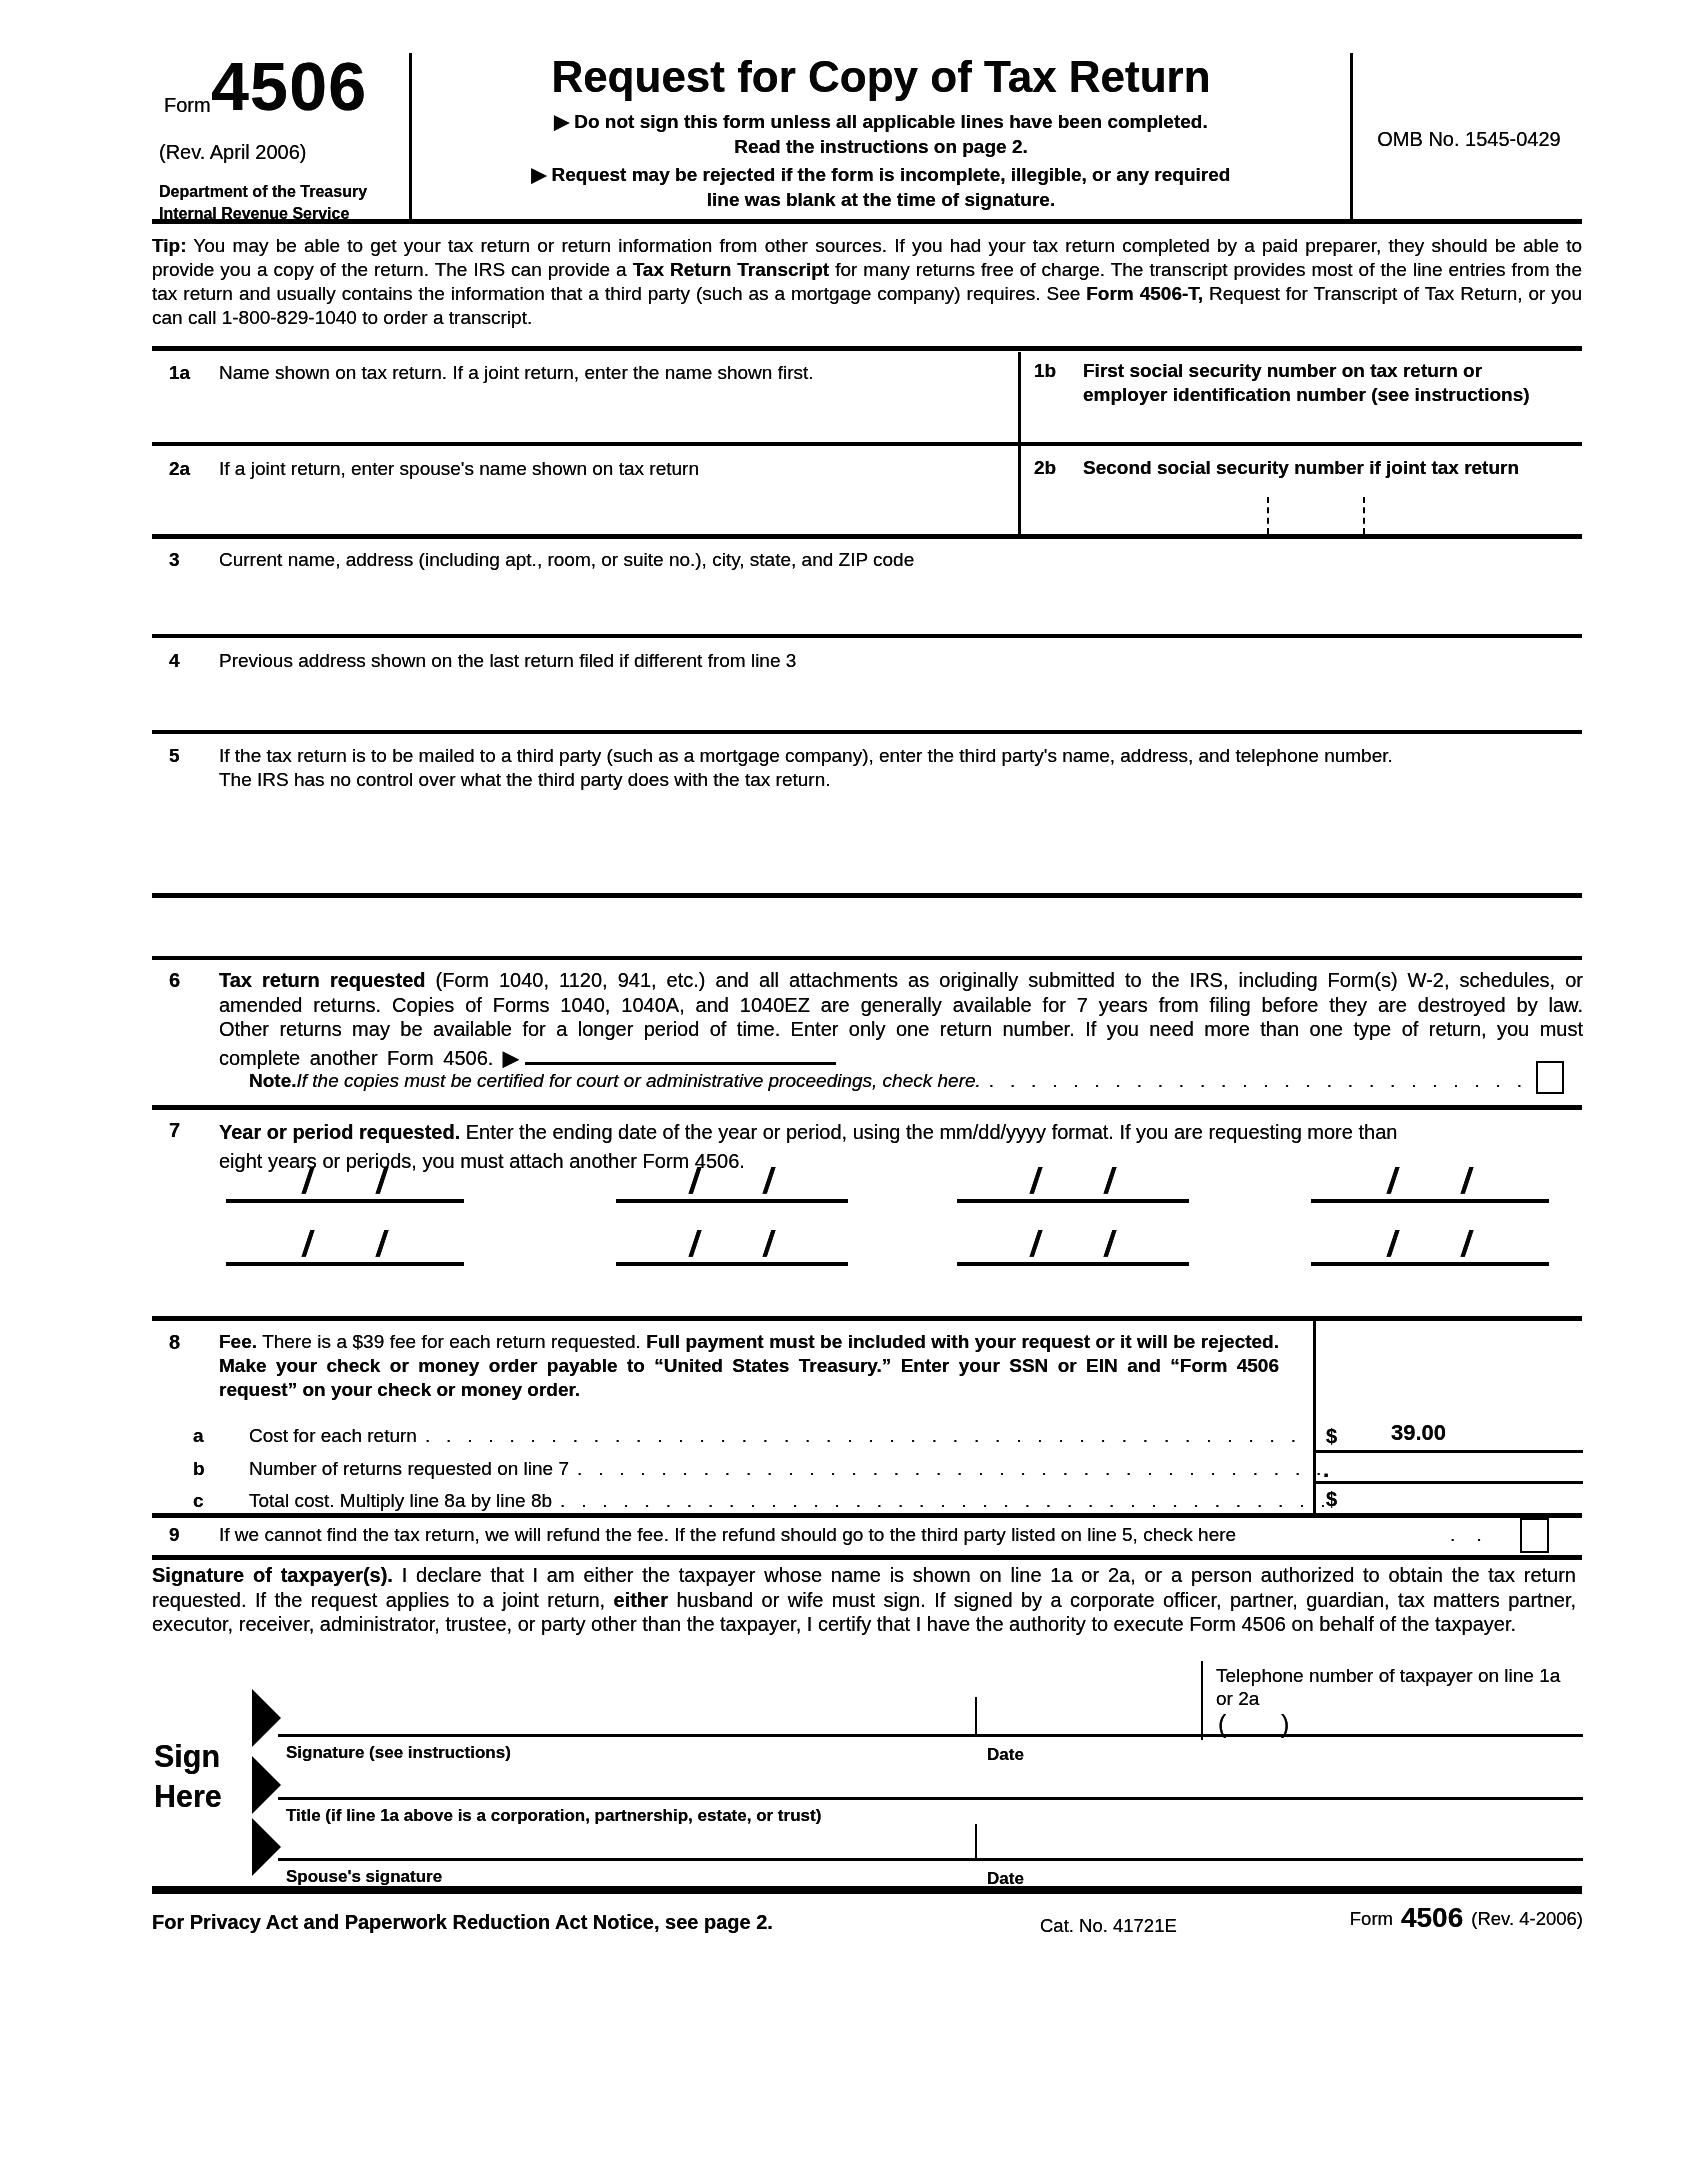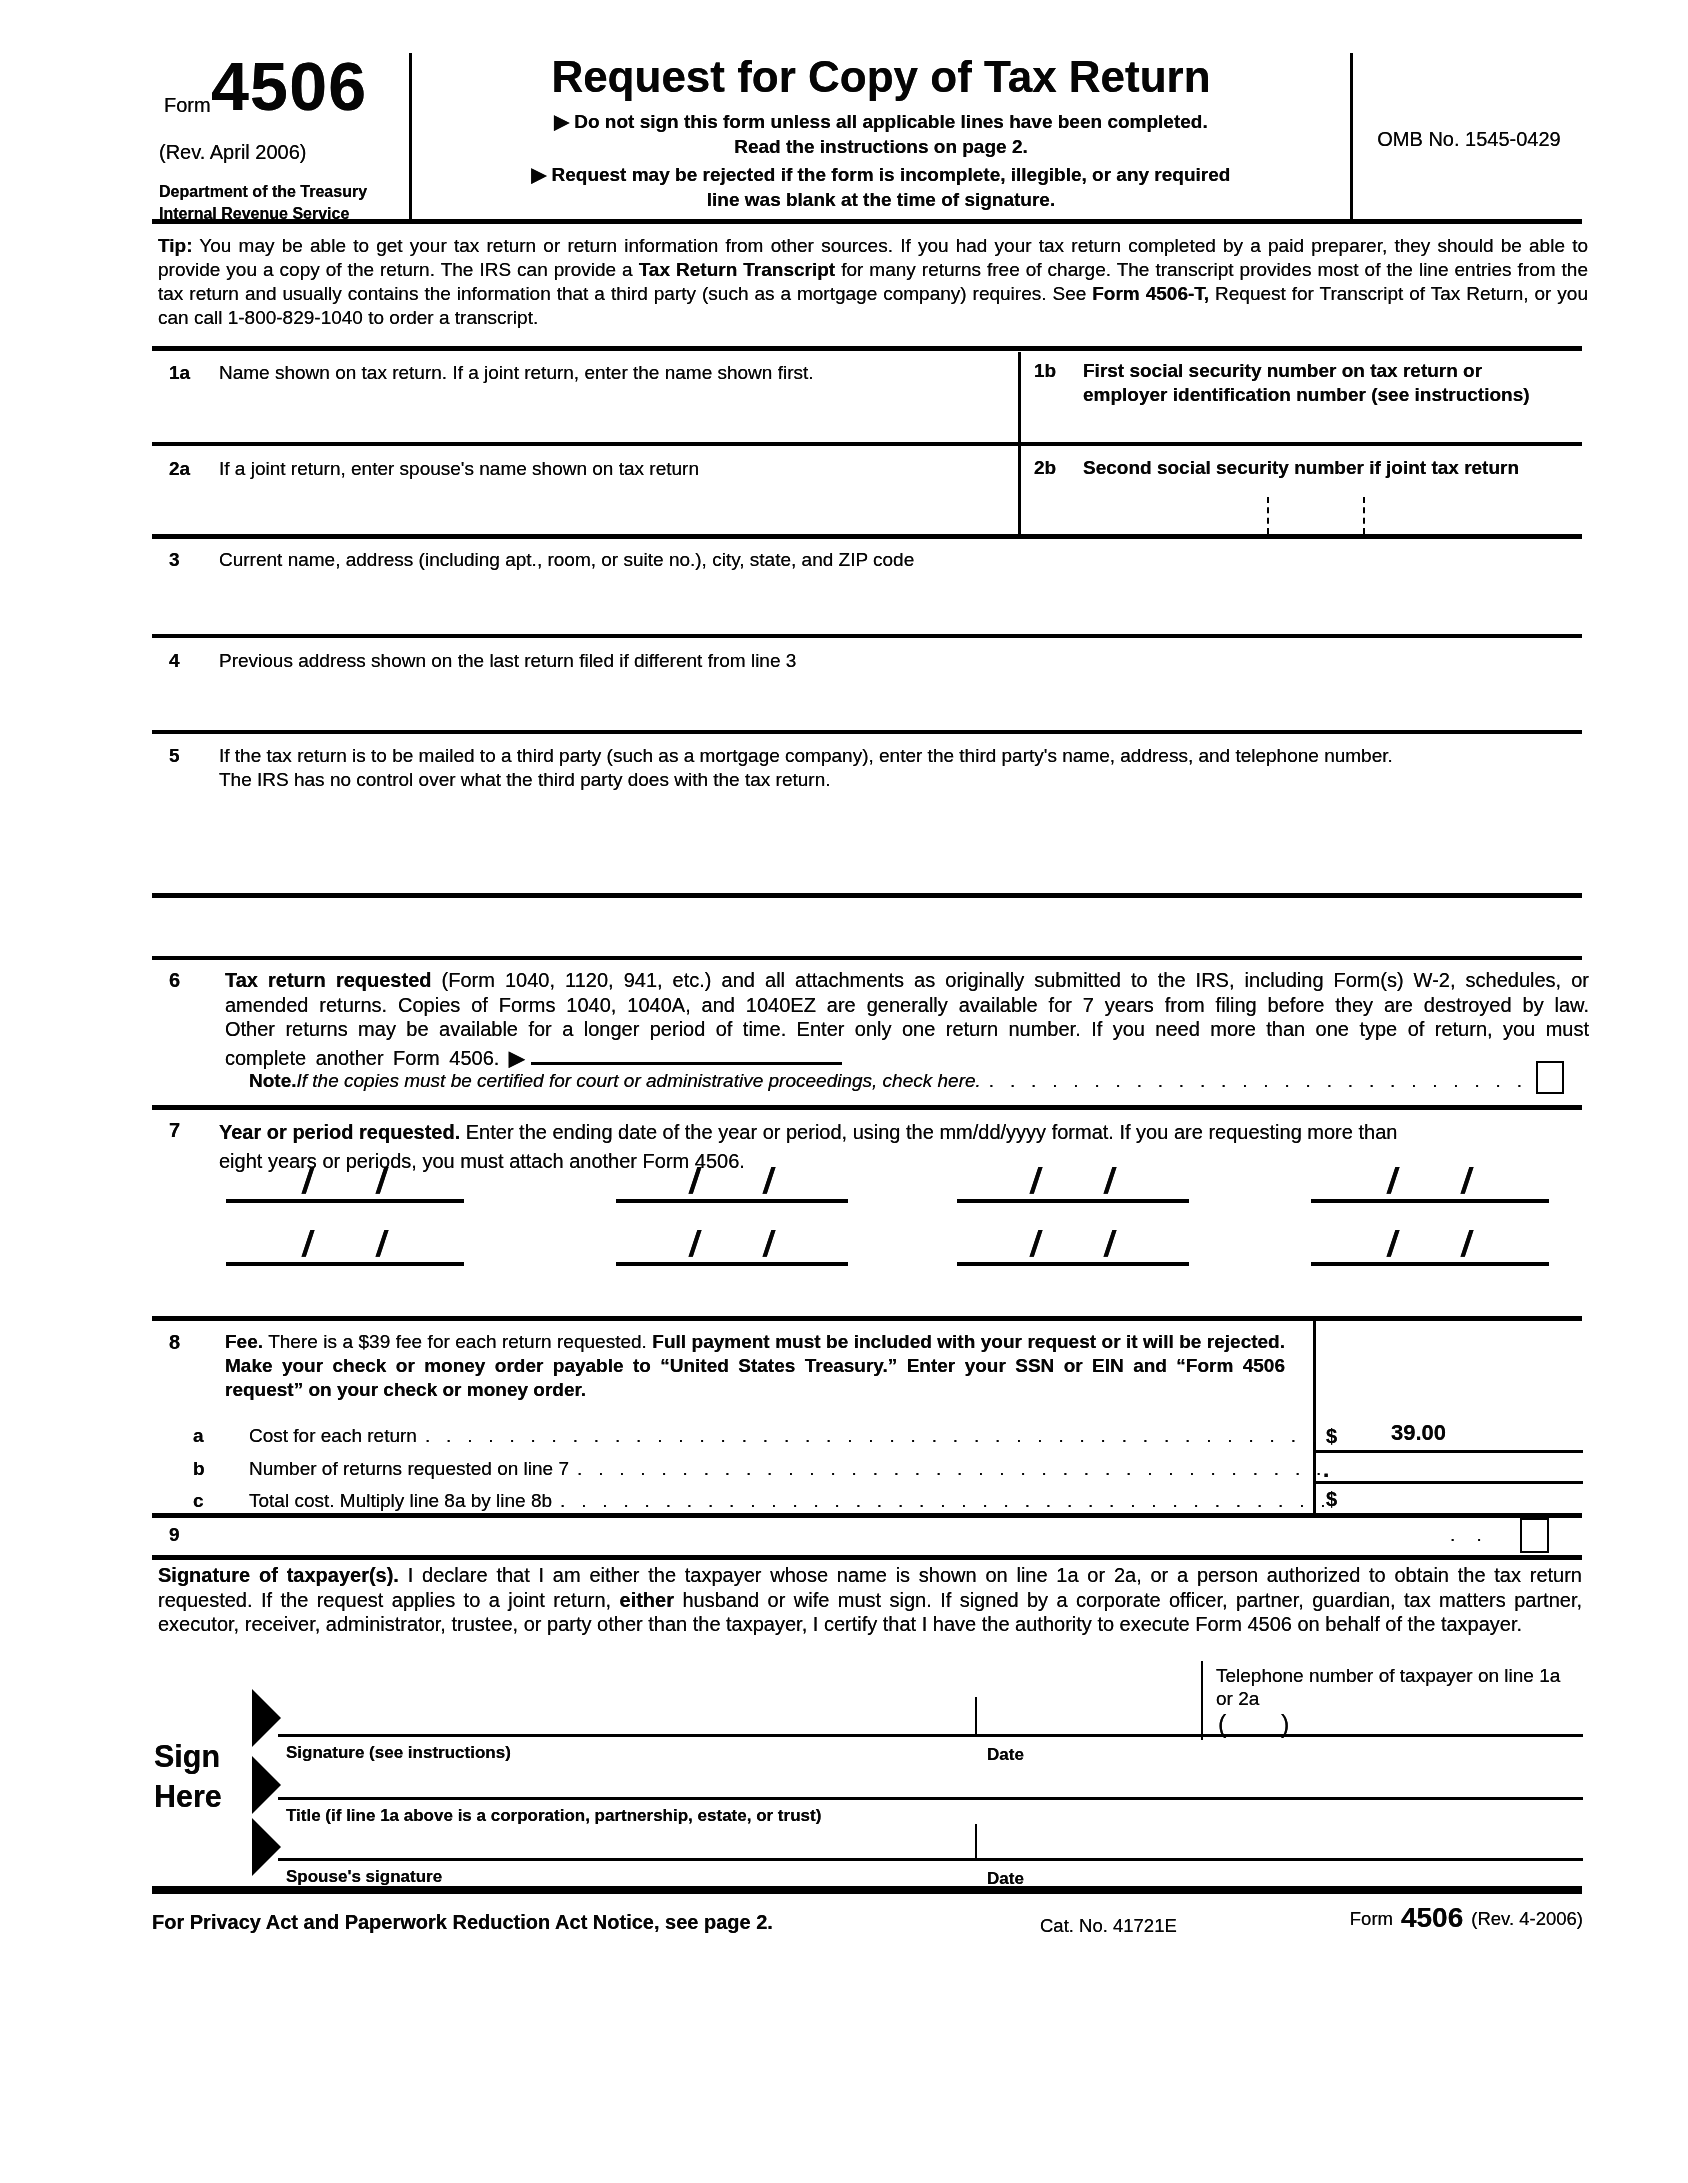--- a/index.html
+++ b/index.html
@@ -14,21 +14,21 @@
   .fs24{font-size:16px;line-height:20px;margin-top:9px;}
   .fs26{font-size:17px;line-height:20px;}
   .fs28{font-size:18.5px;line-height:21px;}
   .fs29{font-size:19px;line-height:24px;}
   .fs30{font-size:20px;line-height:24.5px;}
   .fs36{font-size:25px;line-height:26.5px;}
   .fs42{font-size:28px;line-height:28px;}
   .fs46{font-size:30.5px;line-height:32px;}
   .fs52{font-size:44px;line-height:37px;}
   .fs100{font-size:68px;line-height:56px;letter-spacing:1.3px;}
-  .just{text-align:justify;margin-left:6px;}
+  .just{text-align:justify;}
   .ctr{text-align:center;}
   .leader{flex:1 1 auto;overflow:hidden;white-space:nowrap;padding:0 8px;}
   .checkbox{position:absolute;border:2.6px solid #000;background:#fff;}
   .datefield{position:absolute;height:38px;border-bottom:4px solid #000;
              display:flex;justify-content:center;align-items:flex-end;gap:64px;
              font-size:36px;font-weight:bold;}
   .datefield span{transform:skewX(-8deg);line-height:36px;}
   .dash{position:absolute;width:0;border-left:2.6px dashed #000;}
   .tri{position:absolute;width:0;height:0;border-top:29px solid transparent;
        border-bottom:29px solid transparent;border-left:29px solid #000;}
@@ -198,20 +198,21 @@
   <div class="a flexrow fs29" style="left:219px;top:1489px;width:1079px;">
     <span class="nowrap">Total cost. Multiply line 8a by line 8b</span>
     <span class="leader">.&nbsp;&nbsp;&nbsp;.&nbsp;&nbsp;&nbsp;.&nbsp;&nbsp;&nbsp;.&nbsp;&nbsp;&nbsp;.&nbsp;&nbsp;&nbsp;.&nbsp;&nbsp;&nbsp;.&nbsp;&nbsp;&nbsp;.&nbsp;&nbsp;&nbsp;.&nbsp;&nbsp;&nbsp;.&nbsp;&nbsp;&nbsp;.&nbsp;&nbsp;&nbsp;.&nbsp;&nbsp;&nbsp;.&nbsp;&nbsp;&nbsp;.&nbsp;&nbsp;&nbsp;.&nbsp;&nbsp;&nbsp;.&nbsp;&nbsp;&nbsp;.&nbsp;&nbsp;&nbsp;.&nbsp;&nbsp;&nbsp;.&nbsp;&nbsp;&nbsp;.&nbsp;&nbsp;&nbsp;.&nbsp;&nbsp;&nbsp;.&nbsp;&nbsp;&nbsp;.&nbsp;&nbsp;&nbsp;.&nbsp;&nbsp;&nbsp;.&nbsp;&nbsp;&nbsp;.&nbsp;&nbsp;&nbsp;.&nbsp;&nbsp;&nbsp;.&nbsp;&nbsp;&nbsp;.&nbsp;&nbsp;&nbsp;.&nbsp;&nbsp;&nbsp;.&nbsp;&nbsp;&nbsp;.&nbsp;&nbsp;&nbsp;.&nbsp;&nbsp;&nbsp;.&nbsp;&nbsp;&nbsp;.&nbsp;&nbsp;&nbsp;.&nbsp;&nbsp;&nbsp;.&nbsp;&nbsp;&nbsp;.&nbsp;&nbsp;&nbsp;.&nbsp;&nbsp;&nbsp;.&nbsp;&nbsp;&nbsp;.&nbsp;&nbsp;&nbsp;.&nbsp;&nbsp;&nbsp;.&nbsp;&nbsp;&nbsp;.&nbsp;&nbsp;&nbsp;.&nbsp;&nbsp;&nbsp;.&nbsp;&nbsp;&nbsp;.&nbsp;&nbsp;&nbsp;.&nbsp;&nbsp;&nbsp;.&nbsp;&nbsp;&nbsp;.</span>
   </div>
   <div class="a b fs30" style="left:1326px;top:1487px;">$</div>
   <div class="a" style="left:1351px;top:1486px;width:225px;height:25px;"></div>
 
   <div class="hr" style="top:1513px;height:5.3px;"></div>
 
   <div class="a b fs29" style="left:169px;top:1523px;">9</div>
+  <div class="a fs29 nowrap" style="left:219px;top:1523px;">If we cannot find the tax return, we will refund the fee. If the refund should go to the third party listed on line 5, check here</div>
   <div class="a fs29" style="left:1450px;top:1523px;">.&nbsp;&nbsp;&nbsp;&nbsp;.</div>
   <div class="checkbox" style="left:1520px;top:1518px;width:25px;height:30.5px;"></div>
 
   <div class="hr" style="top:1555px;height:4.6px;"></div>
 
   <div class="a just fs30" style="left:152px;top:1563px;width:1424px;">
     <span class="b">Signature of taxpayer(s).</span><span> I declare that I am either the taxpayer whose name is shown on line 1a or 2a, or a person authorized to obtain the tax return requested. If the request applies to a joint return, </span><span class="b">either</span><span> husband or wife must sign. If signed by a corporate officer, partner, guardian, tax matters partner, executor, receiver, administrator, trustee, or party other than the taxpayer, I certify that I have the authority to execute Form 4506 on behalf of the taxpayer.</span>
   </div>
 
   <div class="vr" style="left:1201px;top:1661px;width:2px;height:79px;"></div>

